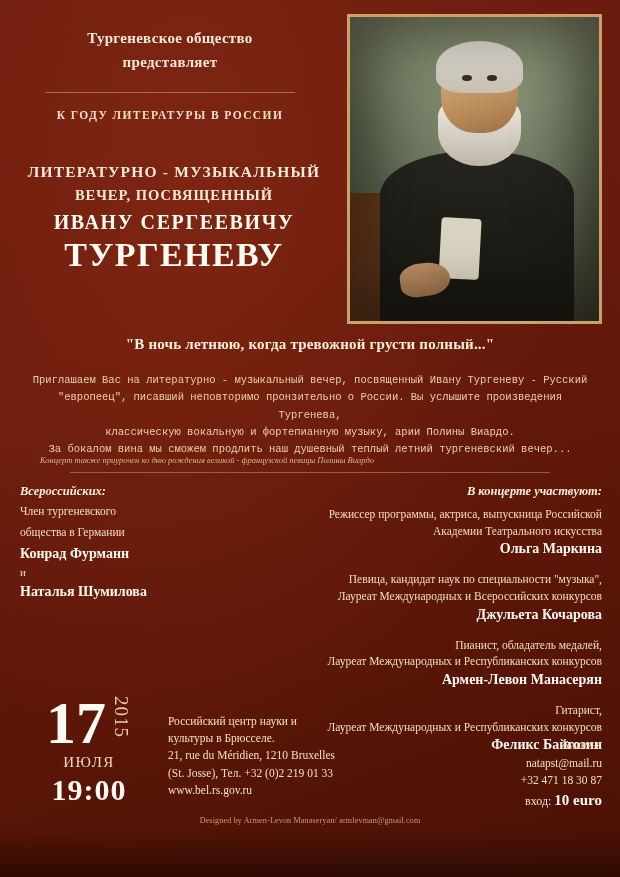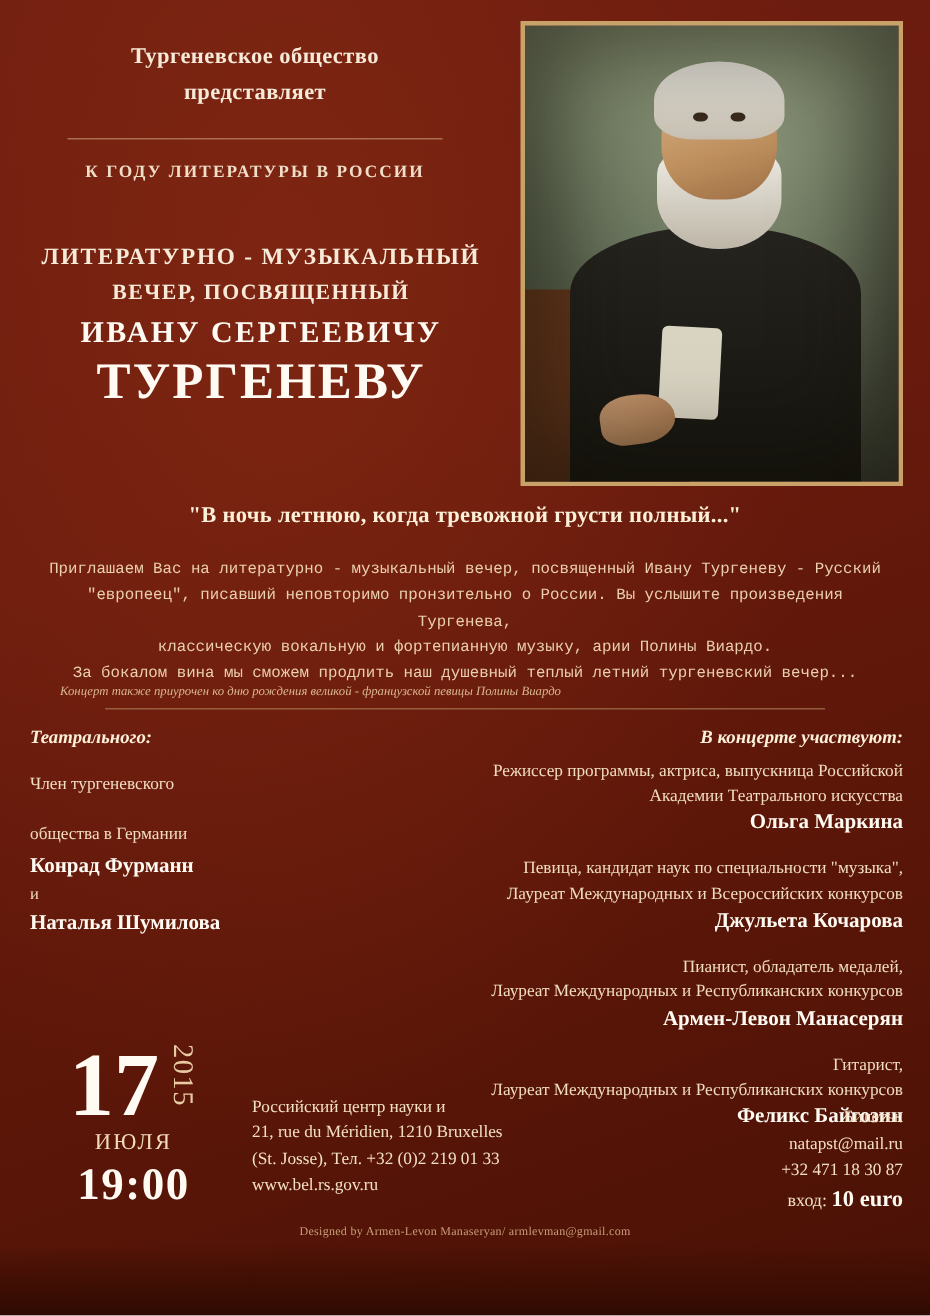--- a/index.html
+++ b/index.html
@@ -257,21 +257,21 @@
   .organizers .head {
     font-size: 12.5px;
     font-style: italic;
     font-weight: bold;
     color: #fdf0d9;
   }
   .organizers .sub {
     font-size: 11.5px;
     color: #f0dcc0;
     line-height: 1.45;
-    margin-top: 16px;
+    margin-top: 4px;
   }
   .organizers .person {
     font-size: 14px;
     font-weight: bold;
     color: #fffaf2;
     margin-top: 6px;
   }
   .organizers .conj {
     font-size: 11px;
     color: #f0dcc0;
@@ -438,21 +438,21 @@
   <div class="invite">
     <span class="ln">Приглашаем Вас на литературно - музыкальный вечер, посвященный Ивану Тургеневу - Русский</span>
     <span class="ln">"европеец", писавший неповторимо пронзительно о России. Вы услышите произведения Тургенева,</span>
     <span class="ln">классическую вокальную и фортепианную музыку, арии Полины Виардо.</span>
     <span class="ln">За бокалом вина мы сможем продлить наш душевный теплый летний тургеневский вечер...</span>
   </div>
   <div class="invite-note">Концерт также приурочен ко дню рождения великой - французской певицы Полины Виардо</div>
   <div class="rule2"></div>
 
   <div class="organizers">
-    <div class="head">Театрального:</div>
+    <div class="head">Всероссийских:</div>
     <div class="sub">Член тургеневского</div>
     <div class="sub">общества в Германии</div>
     <div class="person">Конрад Фурманн</div>
     <div class="conj">и</div>
     <div class="person">Наталья Шумилова</div>
   </div>
 
   <div class="participants">
     <div class="head">В концерте участвуют:</div>
 
@@ -484,20 +484,21 @@
   <div class="date-block">
     <div>
       <span class="date-day">17</span><span class="date-year">2015</span>
     </div>
     <div class="date-month">ИЮЛЯ</div>
     <div class="date-time">19:00</div>
   </div>
 
   <div class="venue">
     <div>Российский центр науки и</div>
+    <div>культуры в Брюсселе.</div>
     <div>21, rue du Méridien, 1210 Bruxelles</div>
     <div>(St. Josse), Тел. +32 (0)2 219 01 33</div>
     <div>www.bel.rs.gov.ru</div>
   </div>
 
   <div class="tickets">
     <div>Билеты:</div>
     <div>natapst@mail.ru</div>
     <div>+32 471 18 30 87</div>
   </div>

